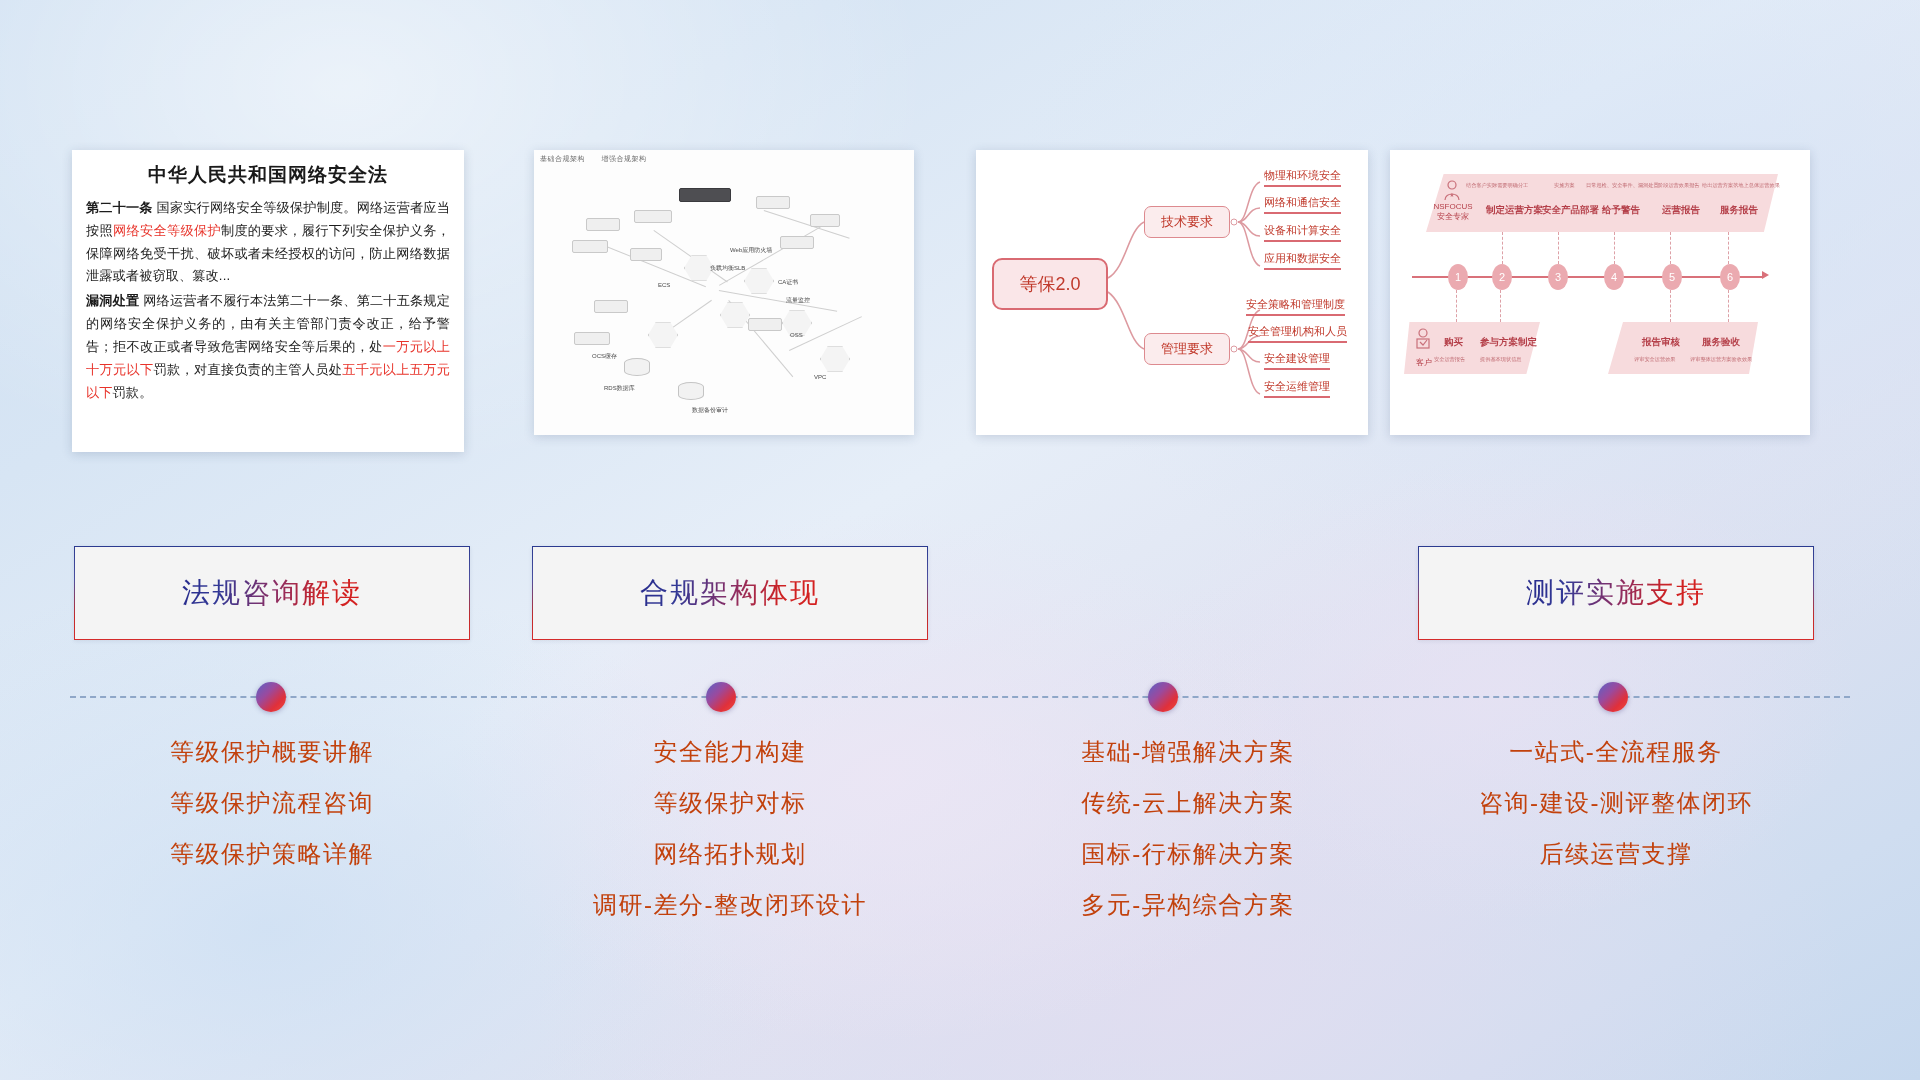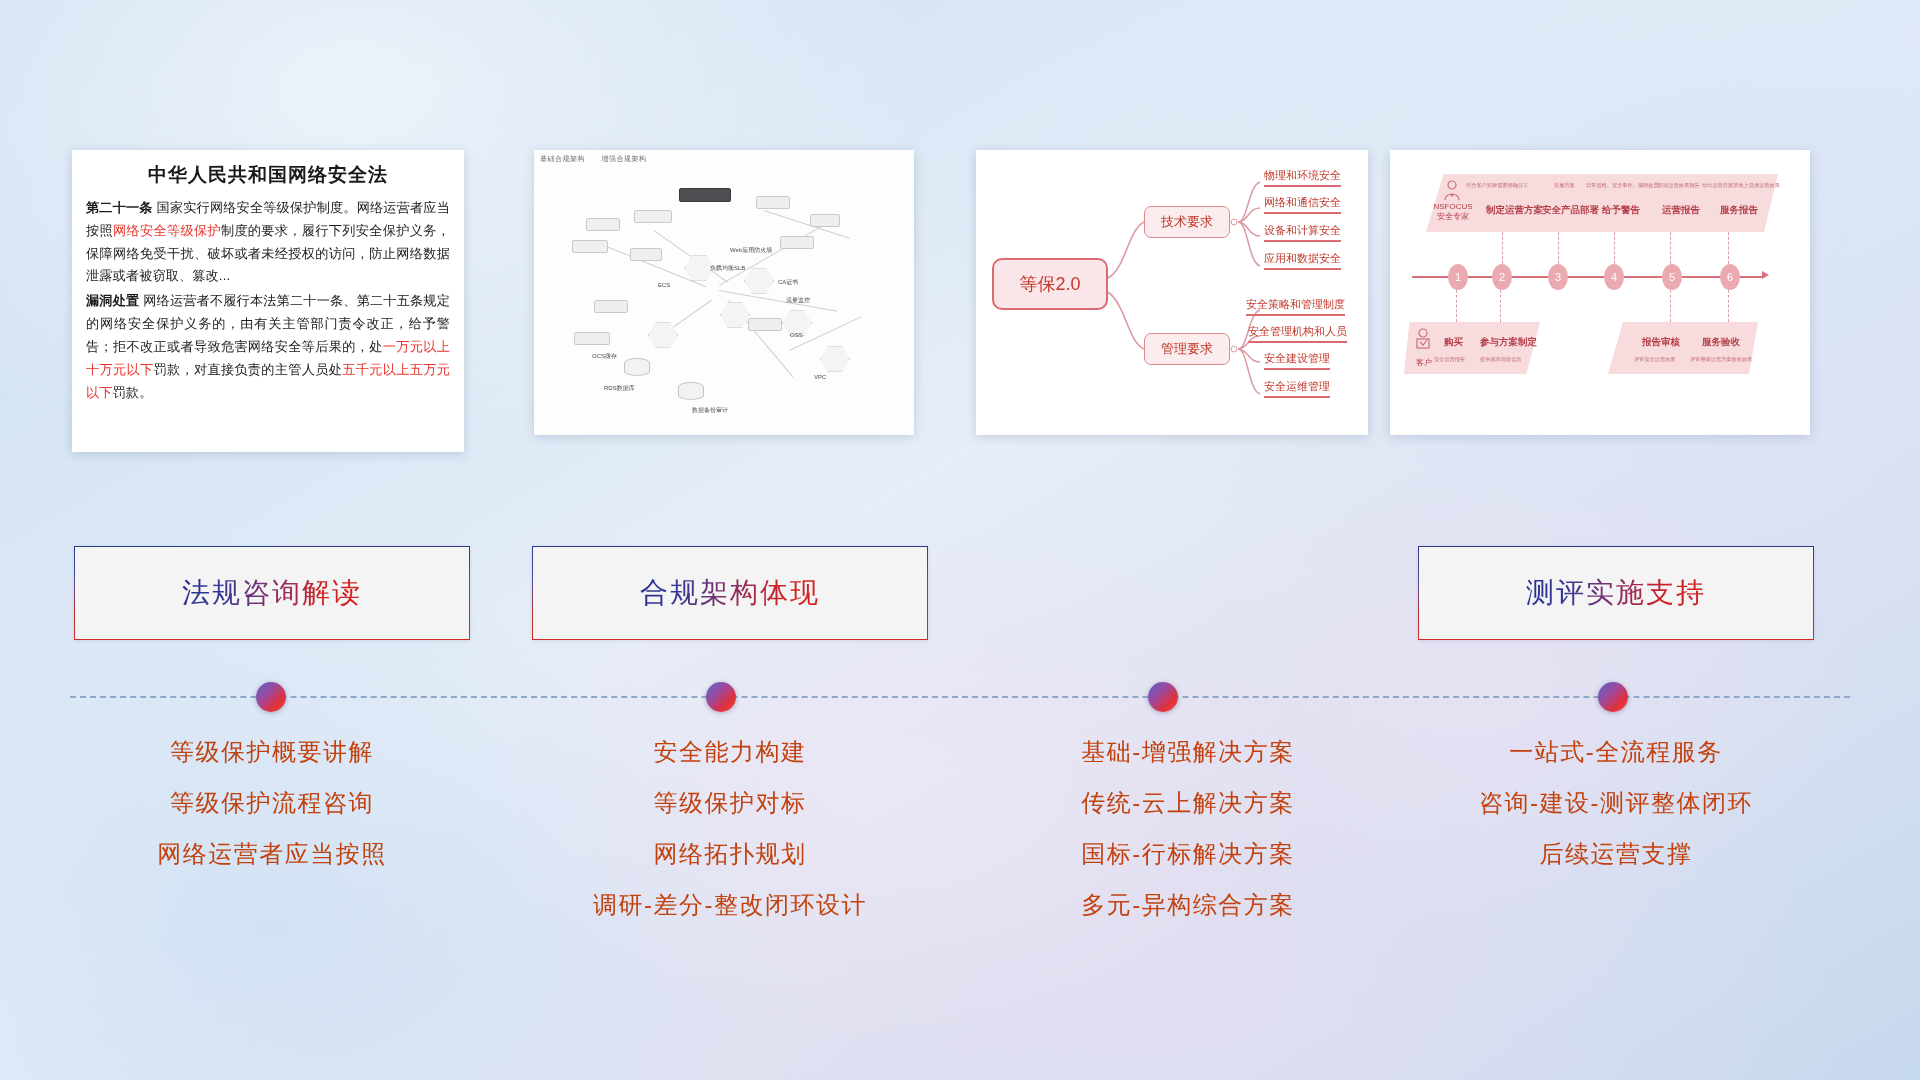--- a/index.html
+++ b/index.html
@@ -351,21 +351,21 @@
 <div class="rule"></div>
 <div class="dot" id="dot-0"></div>
 <div class="dot" id="dot-1"></div>
 <div class="dot" id="dot-2"></div>
 <div class="dot" id="dot-3"></div>
 
 <div class="lists">
   <div class="list-col" id="list-0">
     <div class="list-item">等级保护概要讲解</div>
     <div class="list-item">等级保护流程咨询</div>
-    <div class="list-item">网络运营者应当按照</div>
+    <div class="list-item">等级保护策略详解</div>
   </div>
   <div class="list-col" id="list-1">
     <div class="list-item">安全能力构建</div>
     <div class="list-item">等级保护对标</div>
     <div class="list-item">网络拓扑规划</div>
     <div class="list-item">调研-差分-整改闭环设计</div>
   </div>
   <div class="list-col" id="list-2">
     <div class="list-item">基础-增强解决方案</div>
     <div class="list-item">传统-云上解决方案</div>

